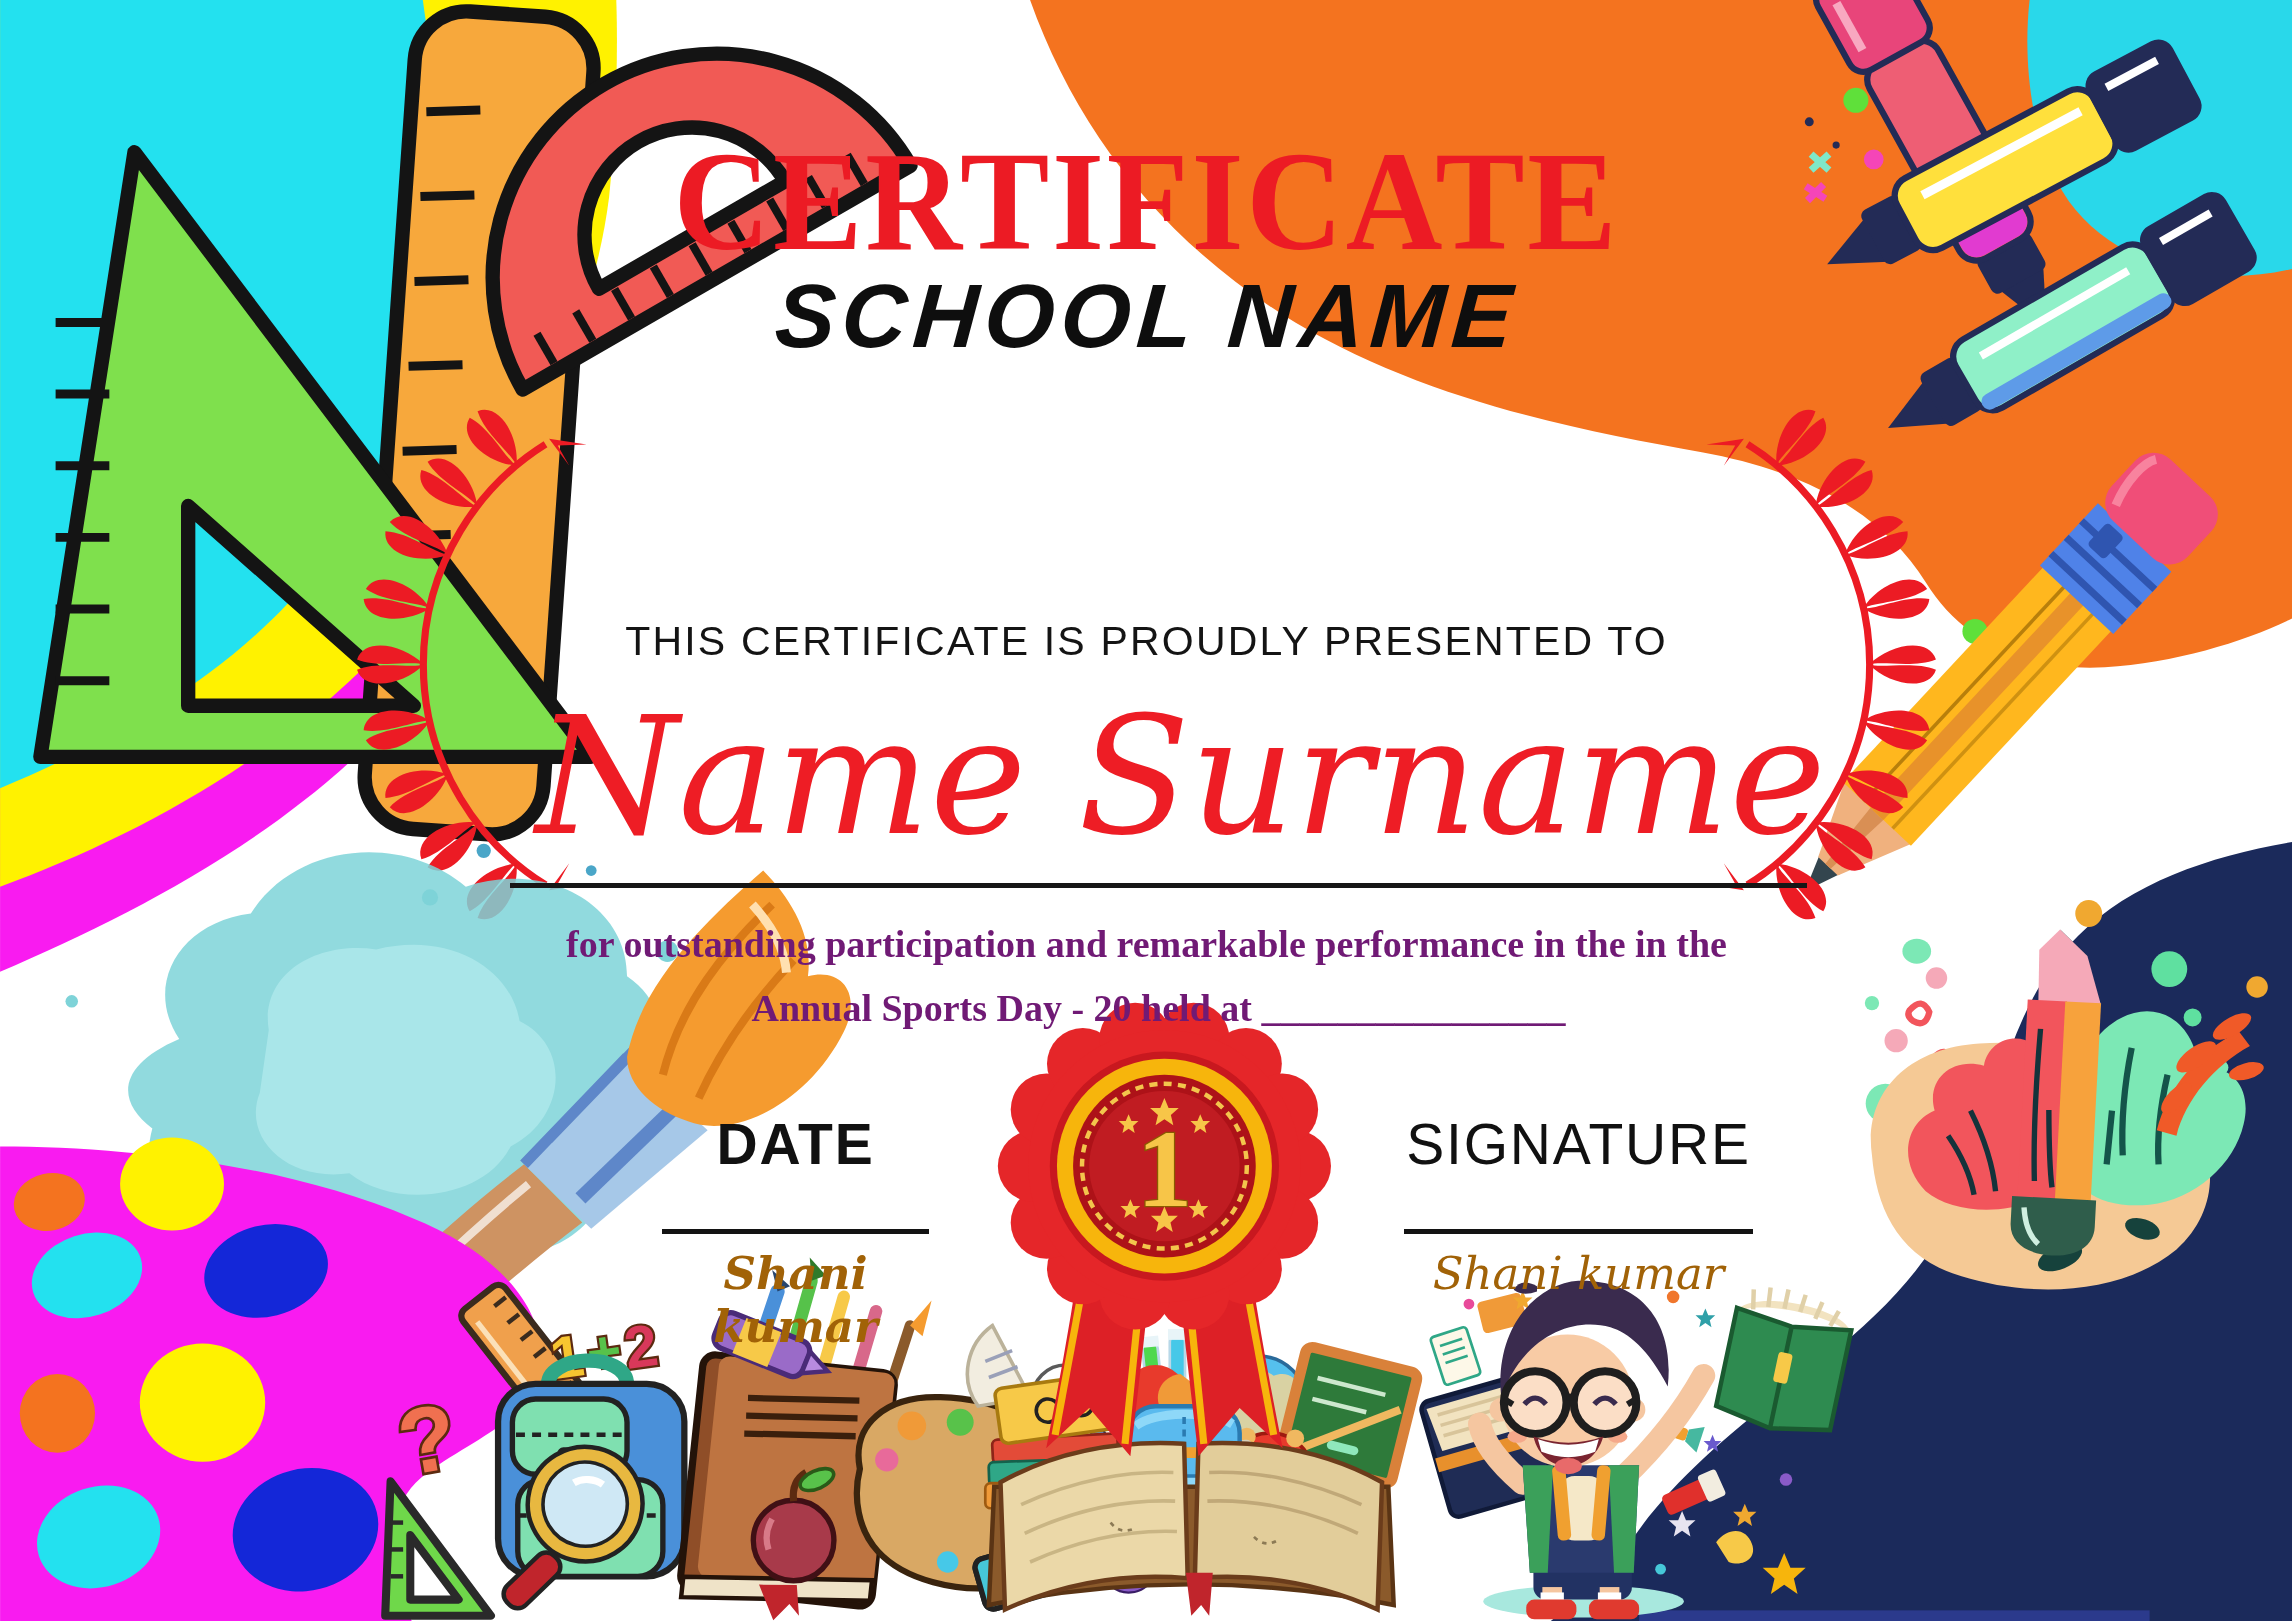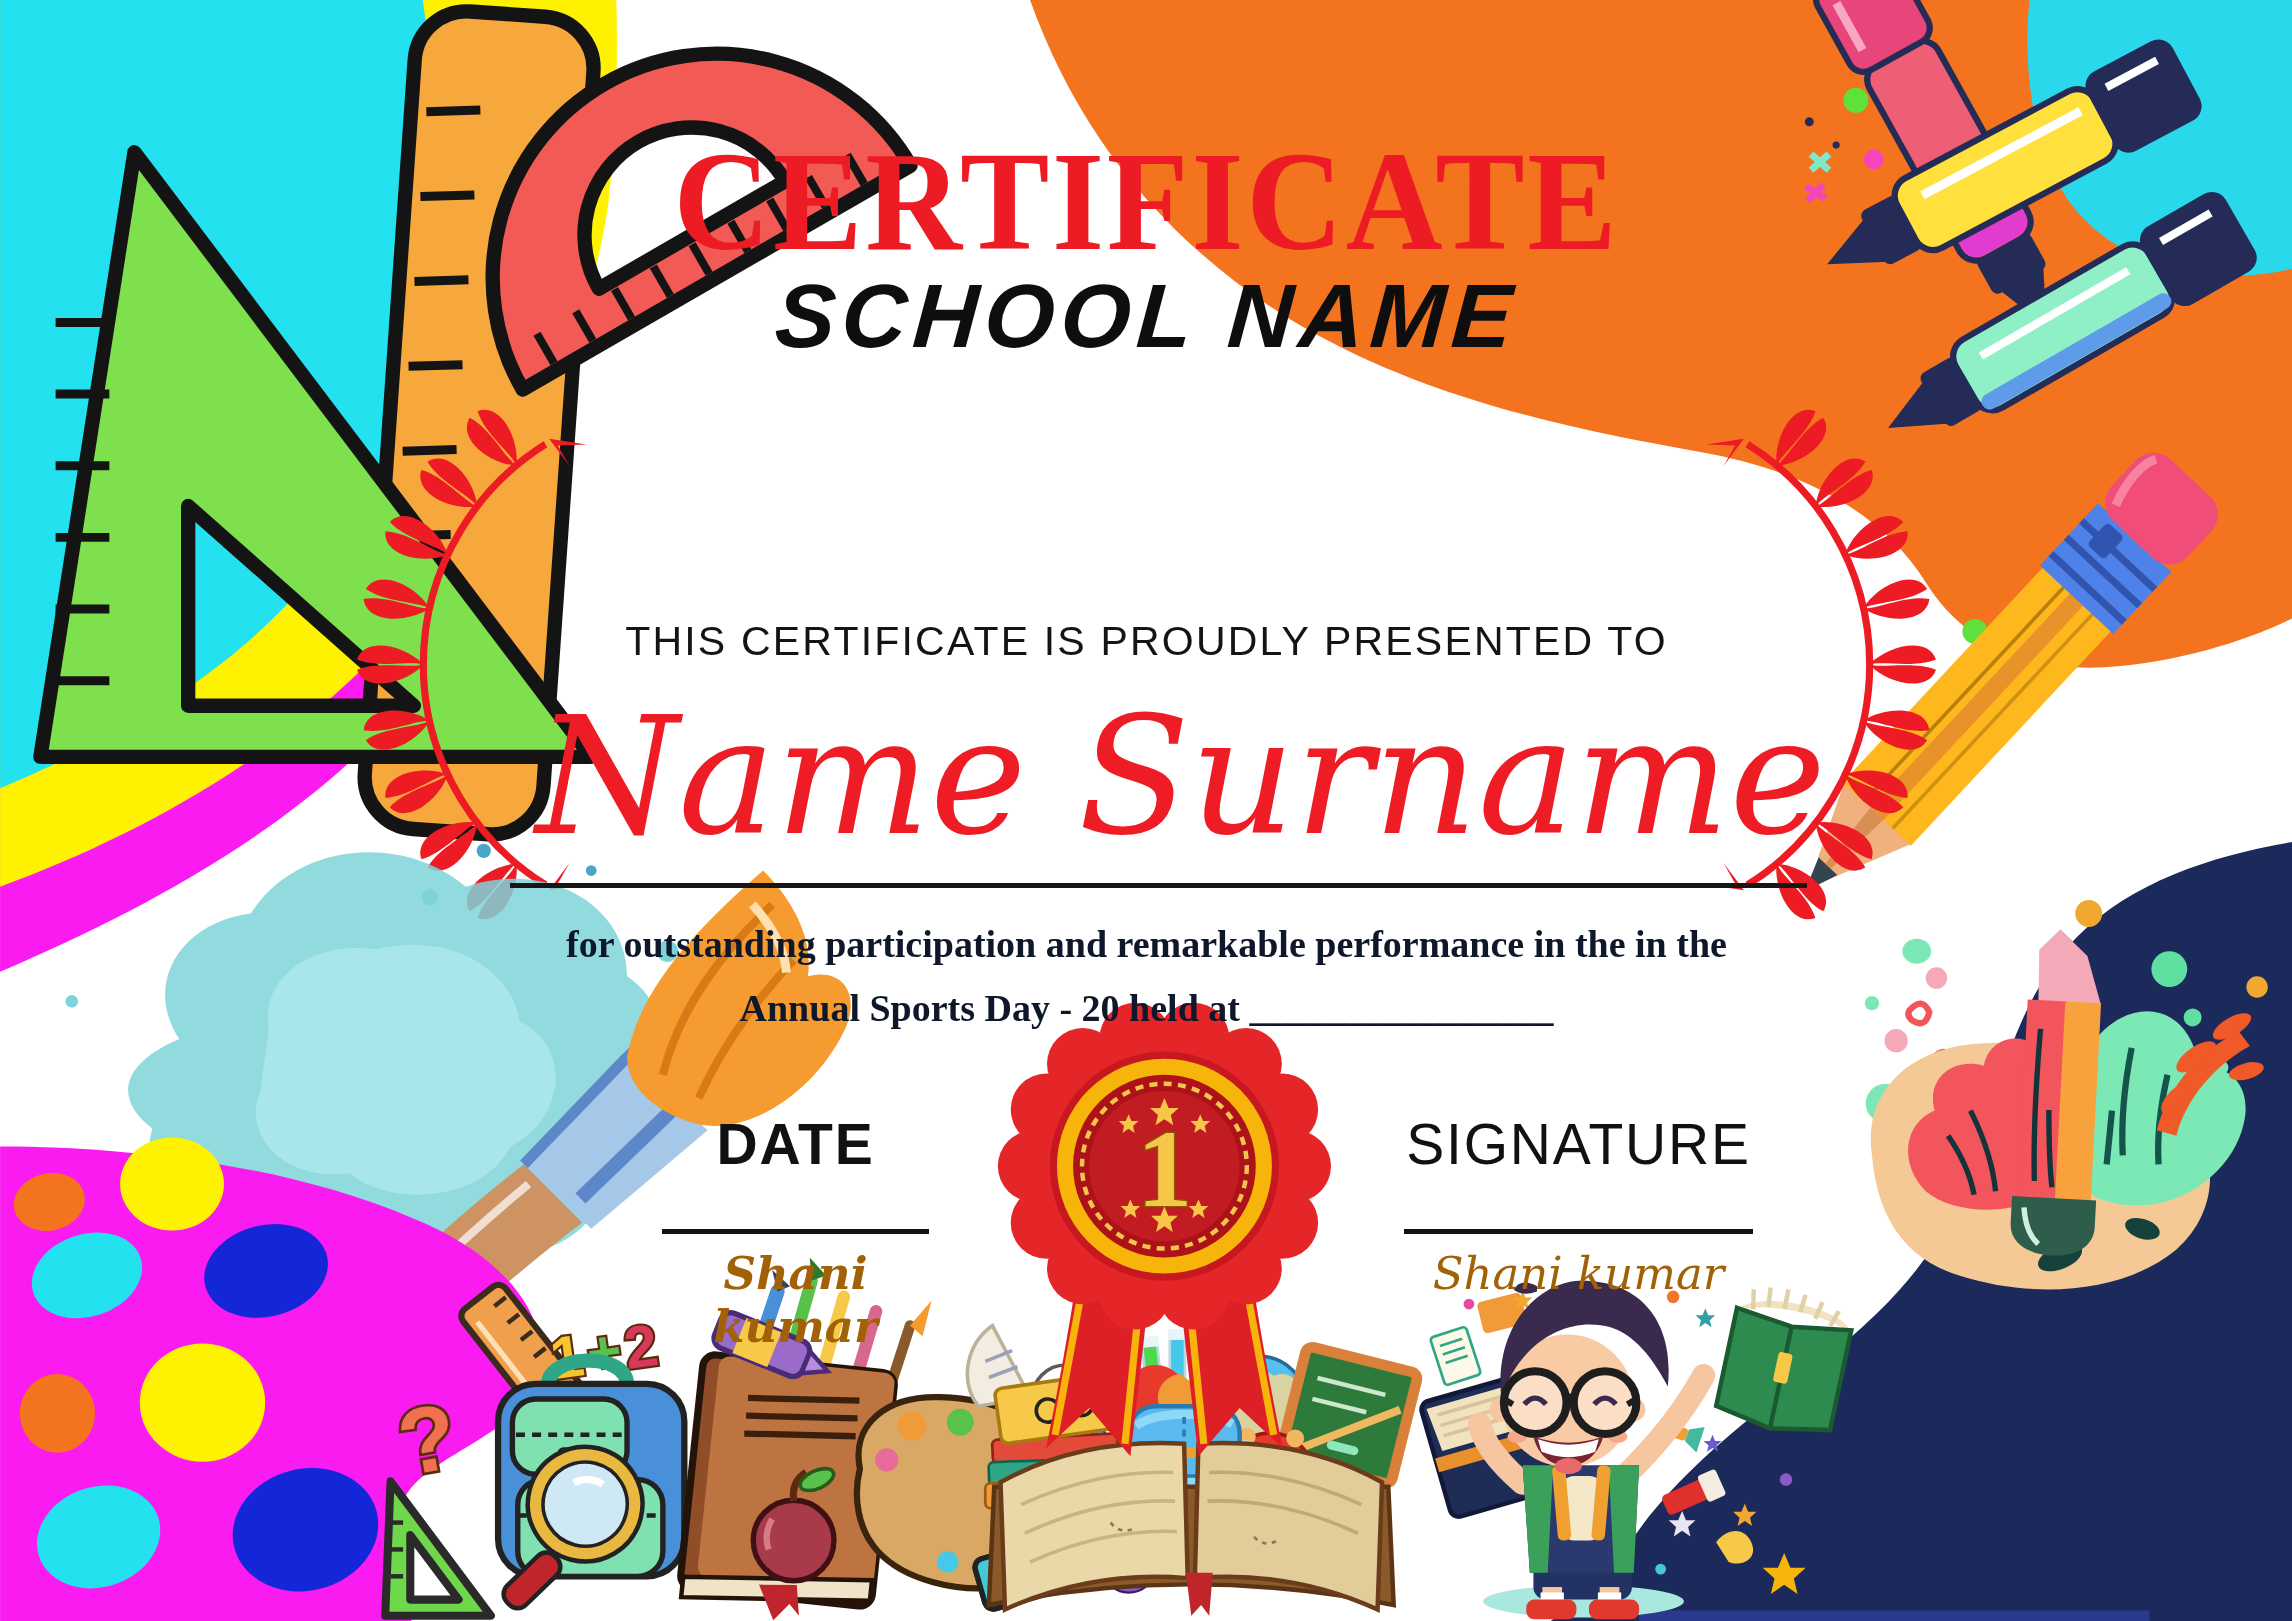--- a/index.html
+++ b/index.html
@@ -9,23 +9,23 @@
   .txt{position:absolute;z-index:5;white-space:nowrap;}
   .center{left:50%;transform:translateX(-50%);}
   #title{top:124px;font-family:"Liberation Serif",serif;font-weight:700;font-size:134px;
          letter-spacing:2.7px;color:#EC1B24;transform:translateX(-50%) scaleY(1.06);}
   #schoolName{top:265px;font-family:"Liberation Sans",sans-serif;font-weight:700;font-style:italic;
          font-size:90px;letter-spacing:6.3px;color:#0e0e0e;transform:translateX(-50%) skewX(-4deg);}
   #presented{top:618px;font-size:41px;letter-spacing:2.2px;color:#141414;}
   #recipient{top:682px;left:51.5%;font-family:"DejaVu Serif",serif;font-style:italic;
          font-size:163px;color:#EE1D25;transform:translateX(-50%);}
   #nameLine{position:absolute;z-index:4;left:510px;top:883px;width:1297px;height:4.5px;background:#161616;}
-  .bodyline{font-family:"Liberation Serif",serif;font-weight:700;font-size:38px;color:#0f172a;}
+  .bodyline{font-family:"Liberation Serif",serif;font-weight:700;font-size:38px;color:#701a75;}
   #body1{top:922px;}
-  #body2{top:986px;}
+  #body2{top:986px;margin-left:12px;}
   .sigcol{position:absolute;z-index:5;text-align:center;}
   #dateCol{left:656px;top:1111px;width:279px;font-weight:bold;}
   #sigCol{left:1397px;top:1111px;width:363px;}
   .sigLabel{font-size:57px;letter-spacing:1.8px;color:#111;}
   .sigRule{height:5.4px;background:#131313;margin:52px auto 12.5px auto;width:96%;}
   .sigName{font-family:"DejaVu Serif",serif;font-style:italic;font-size:45px;color:#a16207;}
 </style>
 </head>
 <body>
 

